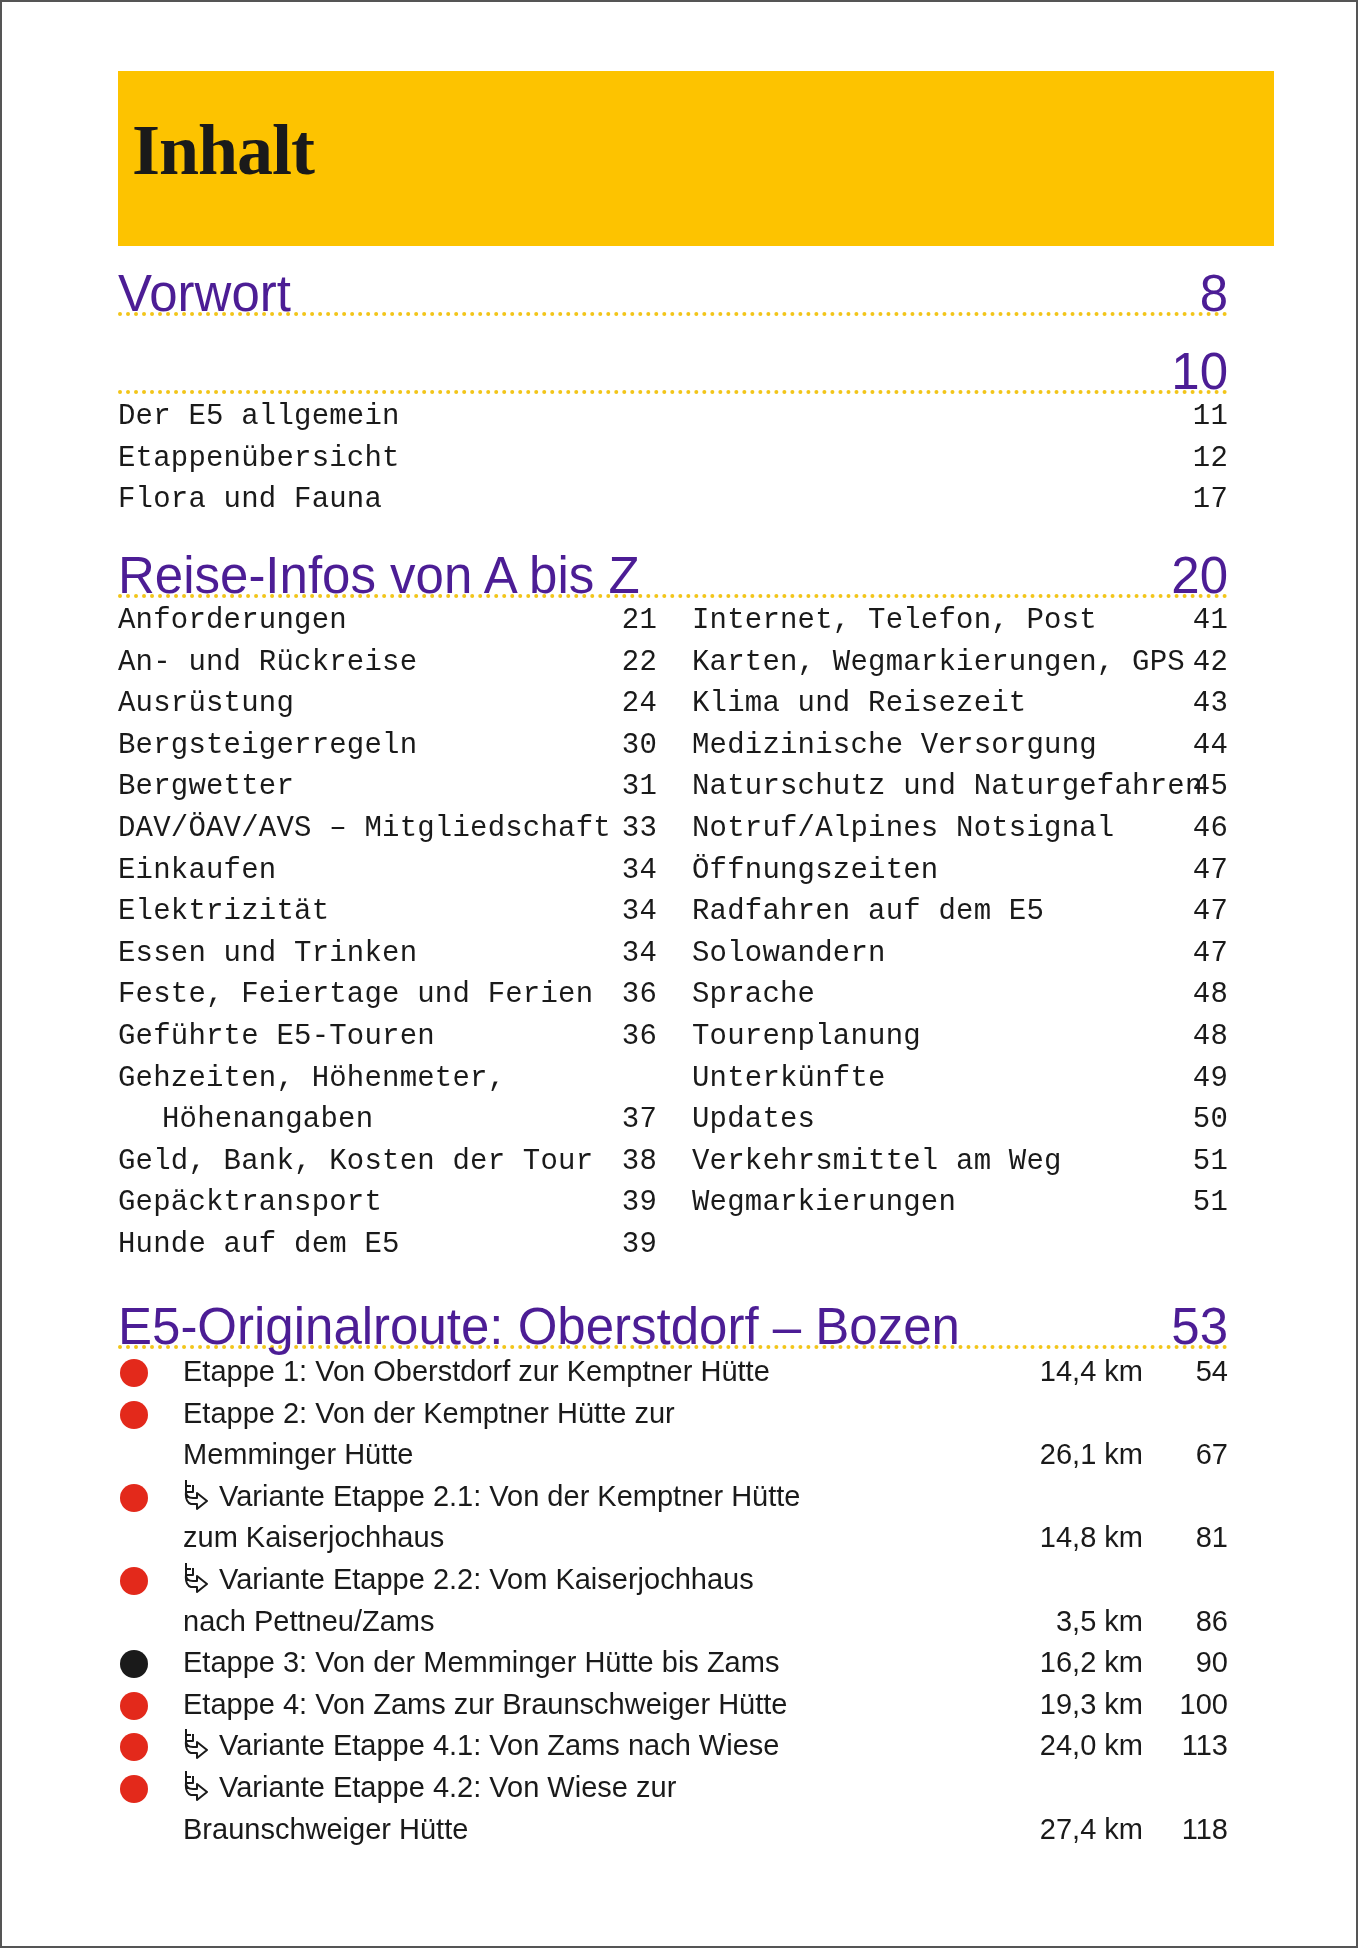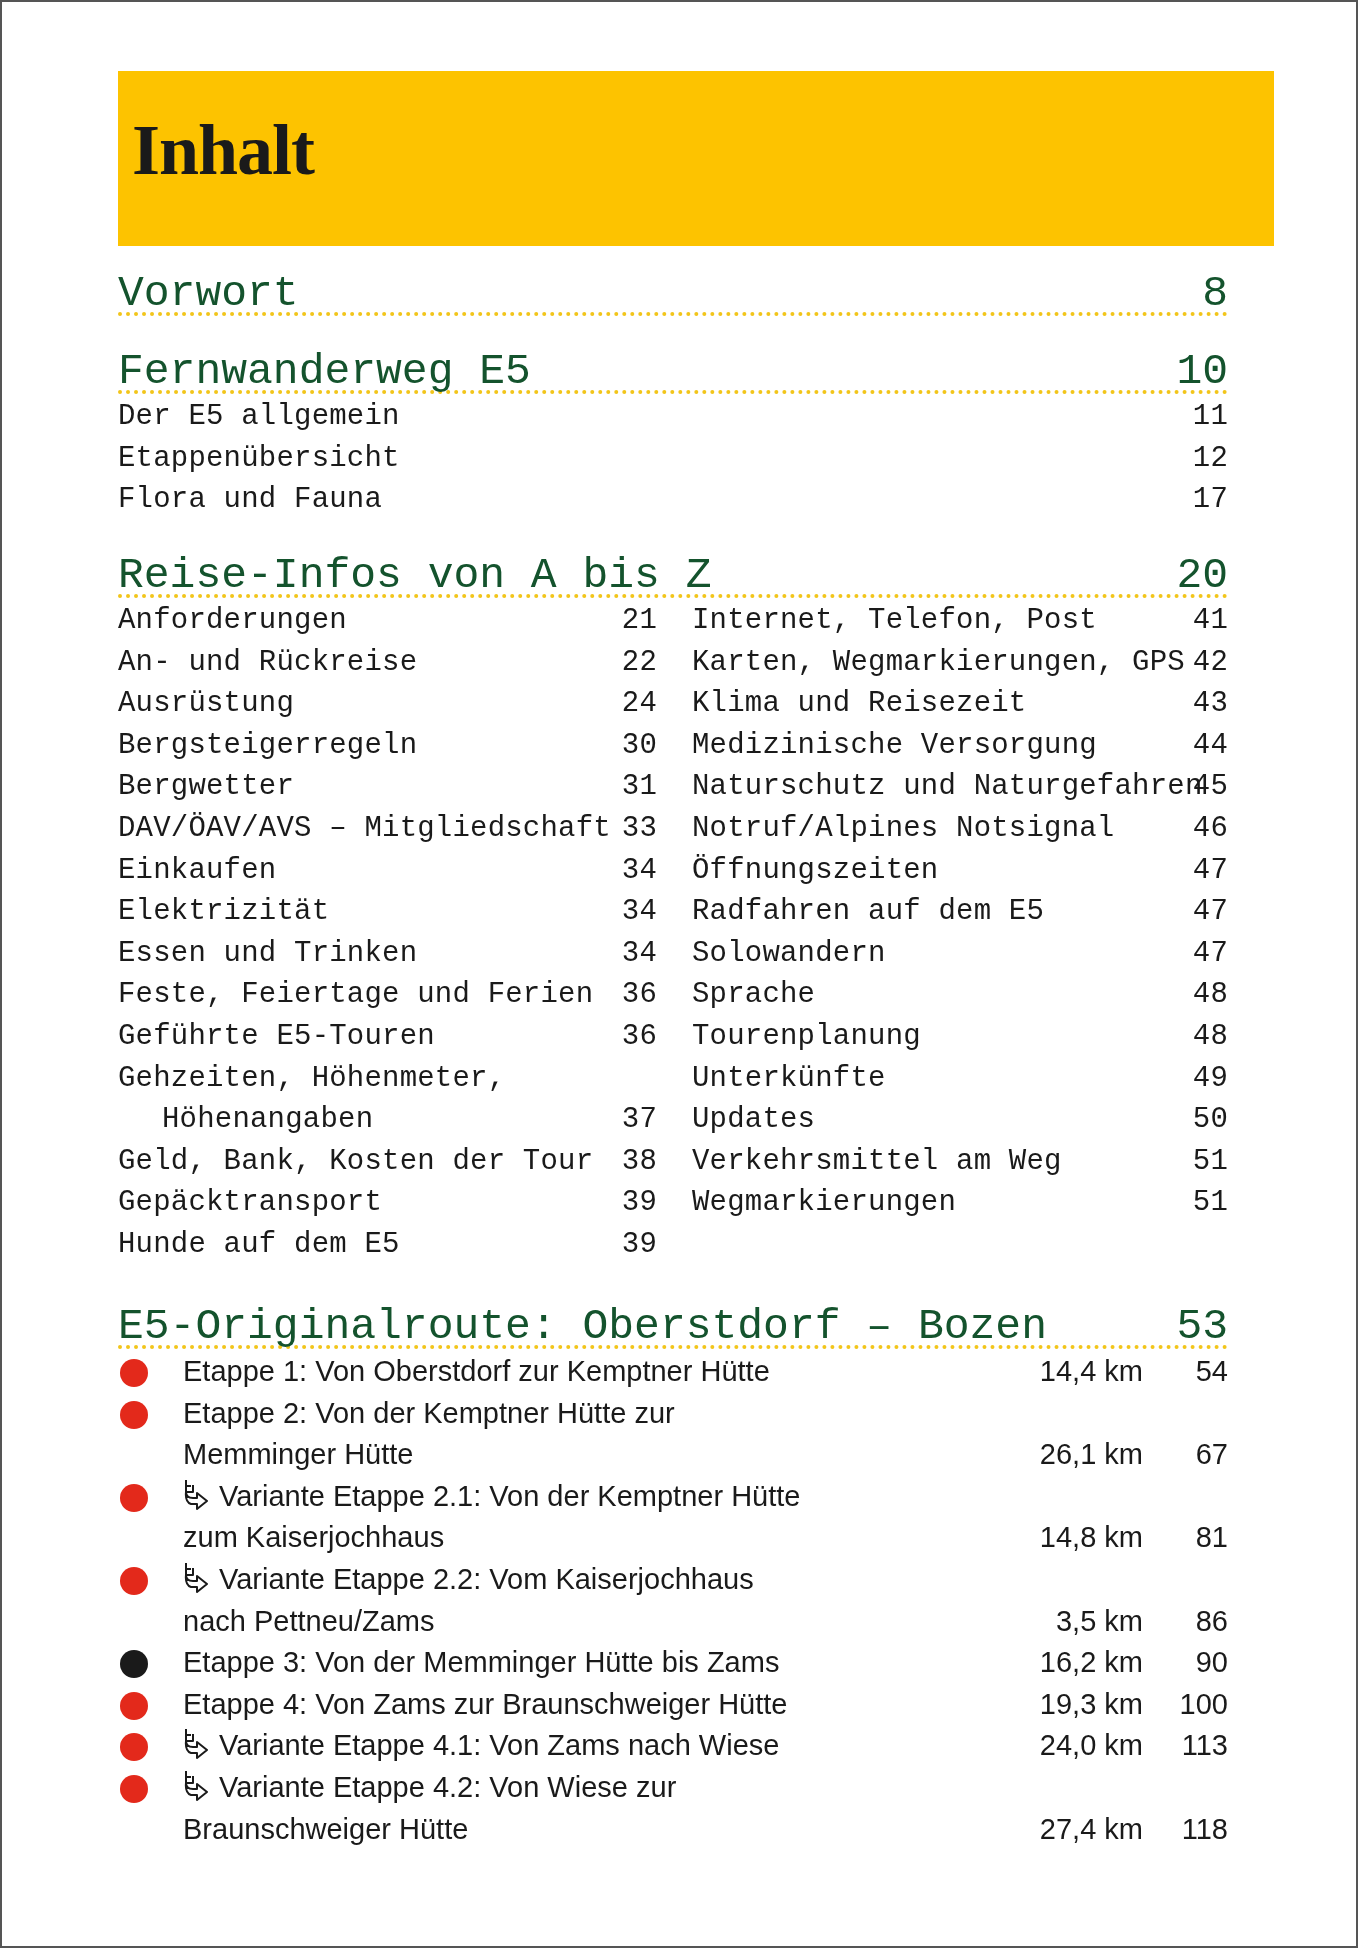--- a/index.html
+++ b/index.html
@@ -20,22 +20,22 @@
   .title-text {
     position: absolute; left: 14px; top: 38px;
     font-family: "Liberation Serif", "DejaVu Serif", serif;
     font-weight: bold; font-size: 72px; color: #1a1a1a; letter-spacing: -1px;
   }
   .section {
     position: absolute; left: 118px; width: 1110px;
   }
   .sec-head {
     position: relative; height: 48px;
-    font-family: Liberation Mono, monospace;
-    font-size: 43px; line-height: 48px; color: #14532d;
+    font-family: Liberation Sans, sans-serif;
+    font-size: 51px; line-height: 48px; color: #4c1d95;
     border-bottom: 4px dotted #f2c51a;
   }
   .sec-head .label { position: absolute; left: 0; bottom: -6px; }
   .sec-head .page { position: absolute; right: 0; bottom: -6px; }
   .row {
     position: relative; height: 41.6px; line-height: 41.6px;
     font-family: Liberation Mono, monospace;
     font-size: 29px; font-stretch: condensed; color: #1a1a1a;
     letter-spacing: 0.2px;
   }
@@ -67,21 +67,20 @@
 
 <div class="section" style="top:264px;">
   <div class="sec-head">
     <span class="label">Vorwort</span>
     <span class="page">8</span>
   </div>
 </div>
 
 <div class="section" style="top:342px;">
   <div class="sec-head">
-    <span class="label">Fernwanderweg E5</span>
     <span class="page">10</span>
   </div>
   <div id="fern-items" style="padding-top: 2px;">
       <div class="row">
         <span class="label">Der E5 allgemein</span>
         <span class="page">11</span>
       </div>
       <div class="row">
         <span class="label">Etappenübersicht</span>
         <span class="page">12</span>

